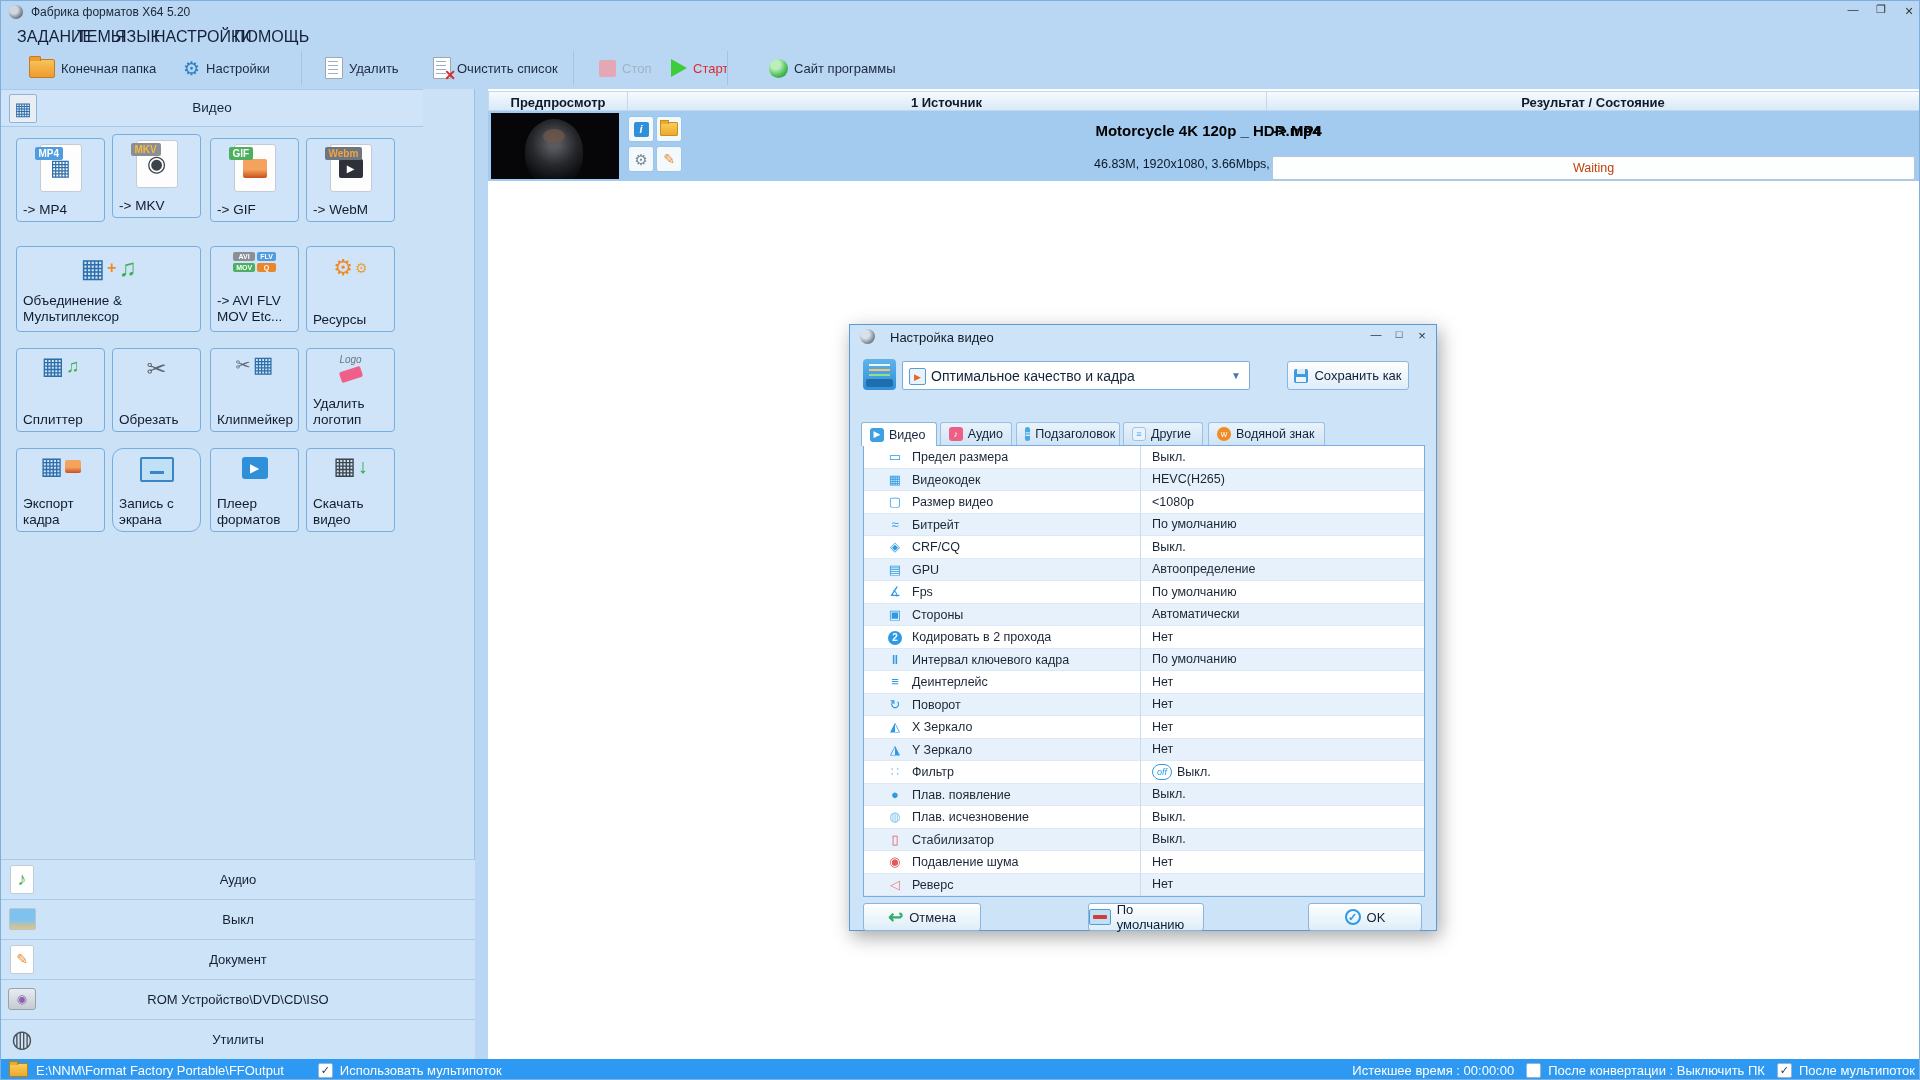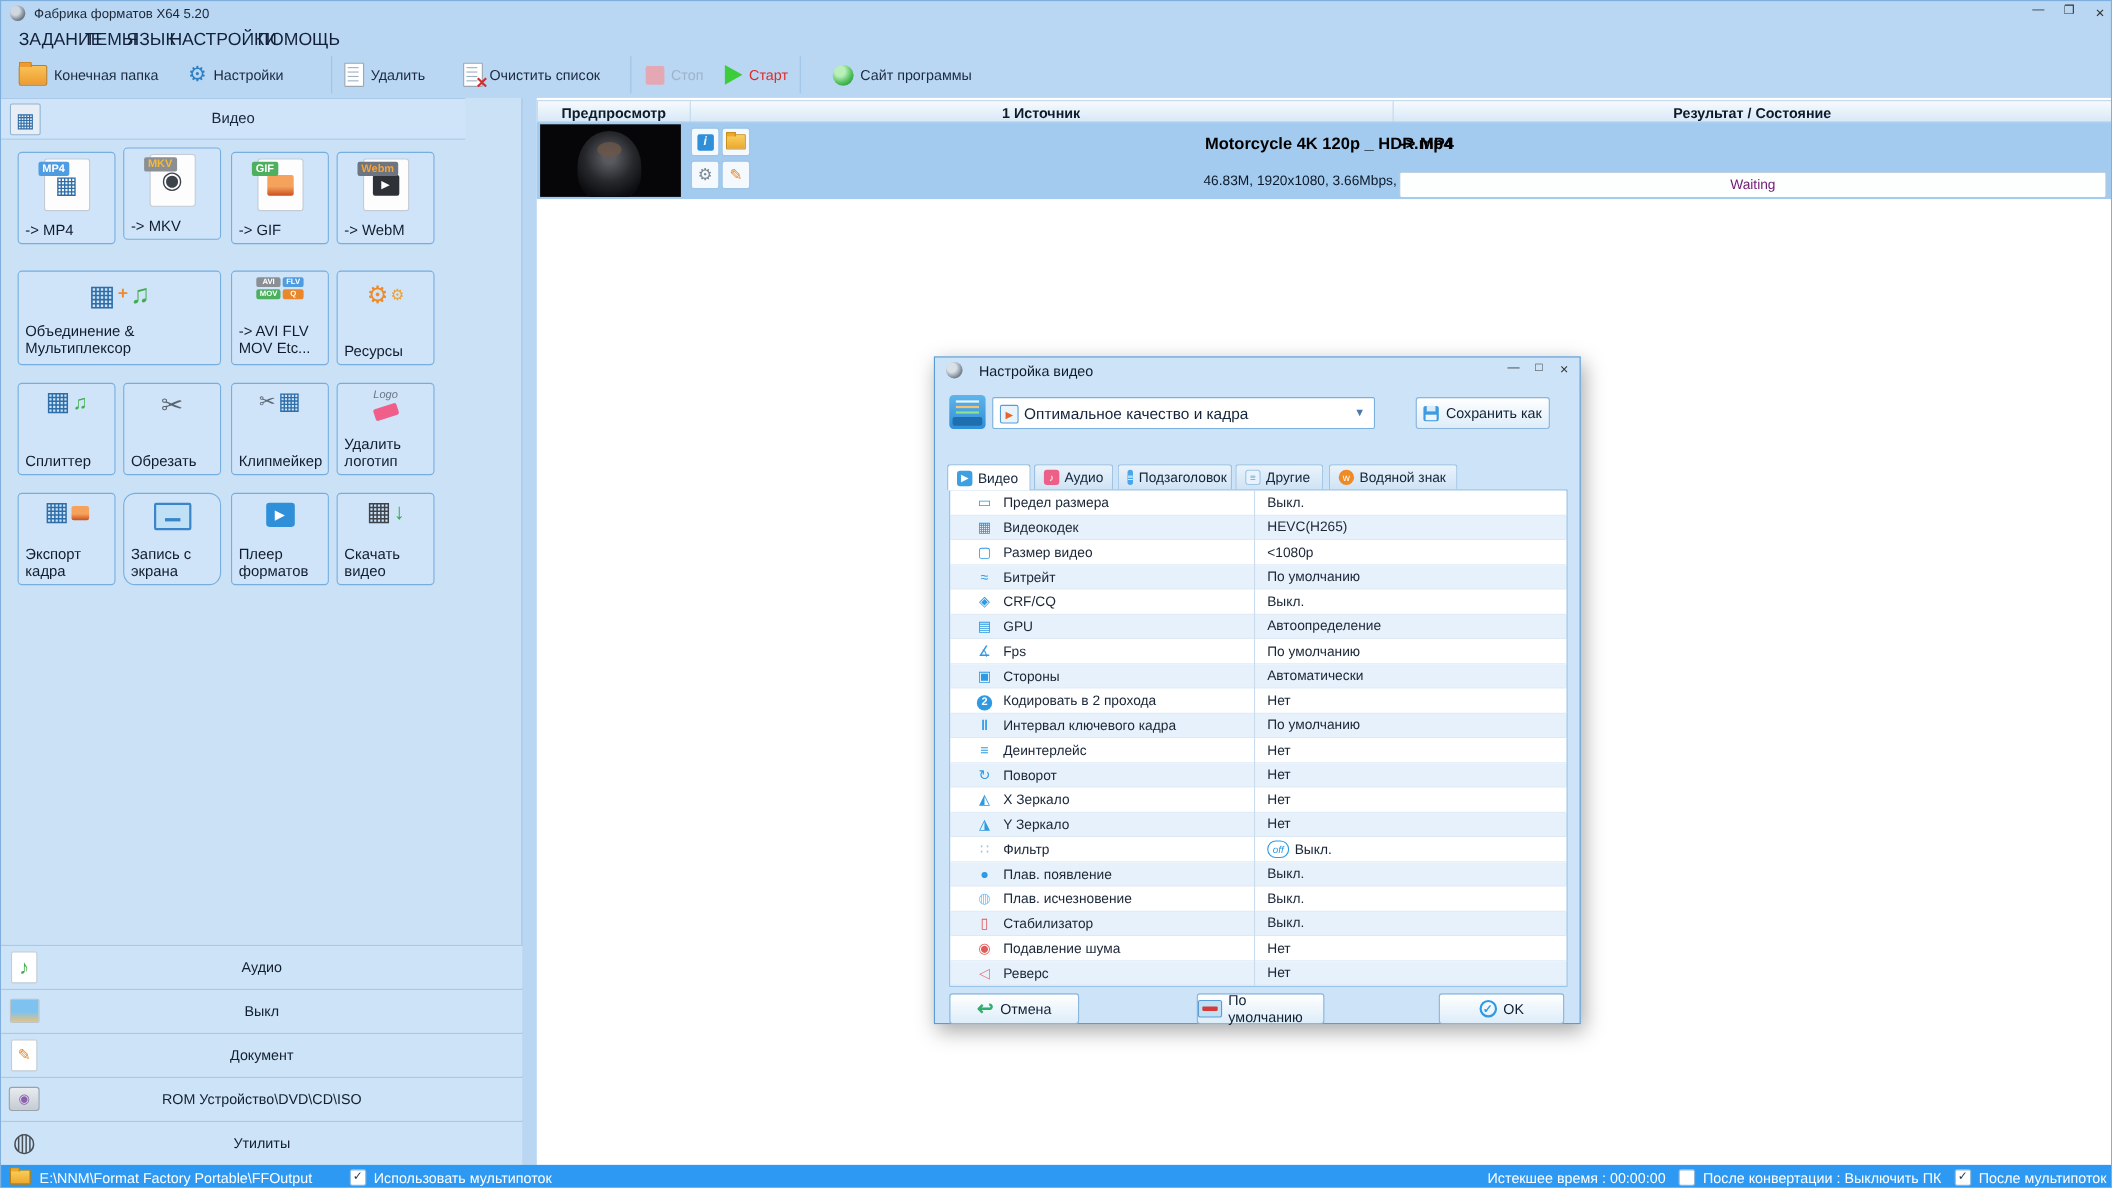--- a/index.html
+++ b/index.html
@@ -10,21 +10,21 @@
   .titlebar{position:absolute;left:0;top:0;width:100%;height:22px;}
   .appicon{position:absolute;left:8px;top:4px;width:14px;height:14px;border-radius:50%;
       background:radial-gradient(circle at 35% 35%,#cfd8e0 0 30%,#6d7885 70%,#3c4450);}
   .apptitle{position:absolute;left:30px;top:4px;font-size:12px;color:#1b2637;}
   .wctl{position:absolute;top:2px;width:24px;height:16px;text-align:center;font-size:11px;color:#333;cursor:default;}
   
   .menubar{position:absolute;left:0;top:22px;width:100%;height:24px;}
   .mitem{position:absolute;top:5px;font-size:16px;color:#14203a;}
   
   .toolbar{position:absolute;left:0;top:46px;width:100%;height:42px;}
-  .titem{position:absolute;top:6px;height:30px;display:flex;align-items:center;gap:6px;font-size:13px;color:#1c2940;}
+  .titem{position:absolute;top:6px;height:30px;display:flex;align-items:center;gap:6px;font-size:13px;color:#1c2940;margin-left:12px;}
   .tsep{position:absolute;top:4px;width:1px;height:34px;background:#9ec4e6;}
   .ic-folder{width:24px;height:17px;position:relative;background:linear-gradient(#f8c35a,#ef9b2d);
      border:1px solid #c27c1d;border-radius:2px;}
   .ic-folder::before{content:"";position:absolute;left:-1px;top:-4px;width:10px;height:4px;
      background:#ef9b2d;border:1px solid #c27c1d;border-bottom:none;border-radius:2px 2px 0 0;}
   .ic-gear{font-size:19px;color:#2f7fc4;line-height:1;}
   .ic-page{width:16px;height:20px;background:#fff;border:1px solid #9aa7b4;border-radius:1px;position:relative;}
   .ic-page::before{content:"";position:absolute;left:2px;top:3px;width:10px;height:1px;background:#9db0c2;
      box-shadow:0 4px 0 #9db0c2,0 8px 0 #9db0c2,0 12px 0 #9db0c2;}
   .ic-x{position:absolute;right:-6px;bottom:-4px;color:#d42b2b;font-size:14px;font-weight:bold;line-height:1;}
@@ -89,21 +89,21 @@
   .bi{width:15px;height:15px;background:#2f8fd8;border-radius:2px;color:#fff;font-size:11px;font-style:italic;font-weight:bold;
       display:flex;align-items:center;justify-content:center;}
   .bfold{width:16px;height:12px;background:linear-gradient(#f8cf5a,#eea82d);border:1px solid #c98f1d;border-radius:1px;position:relative;}
   .bfold::before{content:"";position:absolute;left:-1px;top:-3px;width:7px;height:3px;background:#eea82d;border:1px solid #c98f1d;border-bottom:none;}
   .bgear{font-size:15px;color:#7c8894;line-height:1;}
   .bedit{font-size:14px;color:#e8872c;line-height:1;}
   .fname{position:absolute;left:200px;top:11px;width:1040px;text-align:center;font-size:15px;font-weight:bold;color:#000;}
   .finfo{position:absolute;left:200px;top:46px;width:1040px;text-align:center;font-size:12.5px;color:#0c1828;}
   .target{position:absolute;left:785px;top:11px;font-size:15px;font-weight:bold;color:#000;}
   .waitbar{position:absolute;left:784px;top:45px;width:641px;height:22px;background:#fdfefe;border:1px solid #b4c8da;
-      border-radius:2px;text-align:center;font-size:12.5px;color:#701a75;line-height:22px;}
+      border-radius:2px;text-align:center;font-size:12.5px;color:#c2410c;line-height:22px;}
   
   .dialog{position:absolute;left:848px;top:323px;width:588px;height:607px;background:#cde3f7;
       border:1px solid #5b9bd5;box-shadow:3px 6px 18px rgba(0,0,0,.35);box-sizing:border-box;}
   .dtitle{position:absolute;left:0;top:0;width:100%;height:24px;}
   .dticon{position:absolute;left:10px;top:4px;width:15px;height:15px;border-radius:50%;
       background:radial-gradient(circle at 35% 35%,#d8e0e8 0 30%,#77828f 70%,#434b57);}
   .dtlabel{position:absolute;left:40px;top:5px;font-size:13px;color:#101c2c;}
   .dctl{position:absolute;top:3px;width:20px;height:16px;text-align:center;font-size:11px;color:#333;}
   .drawer{position:absolute;left:13px;top:34px;width:33px;height:31px;background:linear-gradient(#5fb4ea,#2f8fd8);
       border-radius:4px;}

